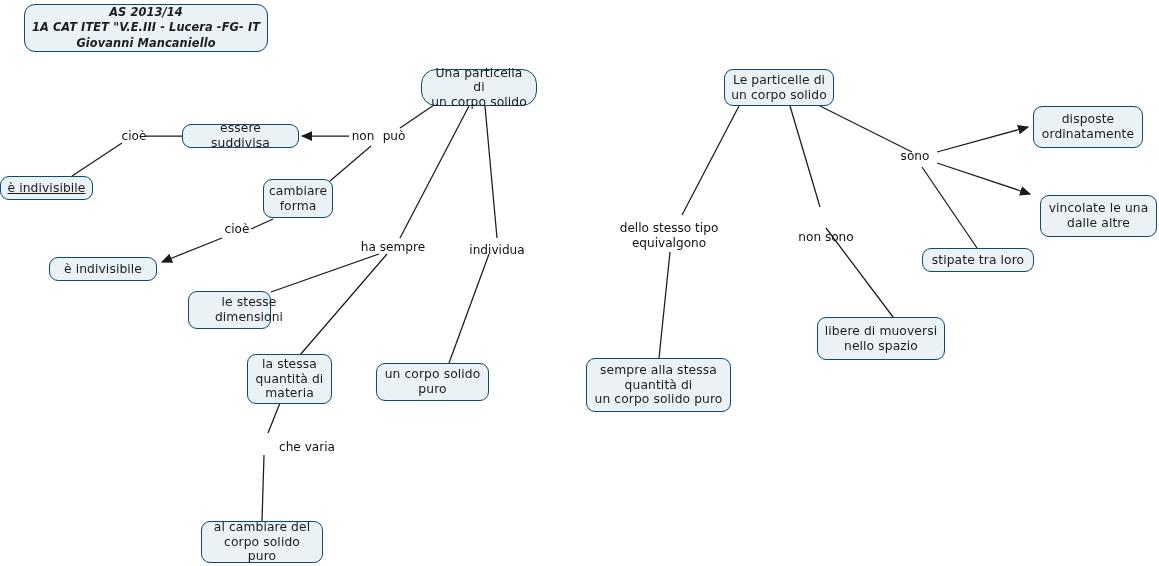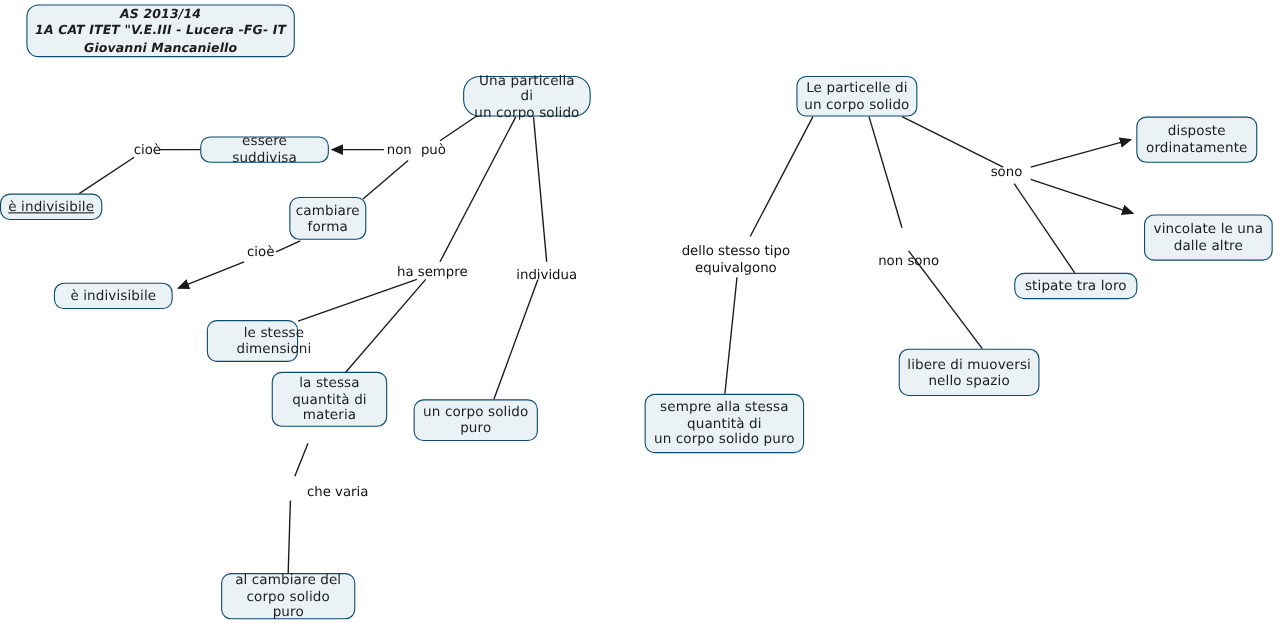--- a/index.html
+++ b/index.html
@@ -126,21 +126,21 @@
   <div class="node" style="left:0px; top:176px; width:93px; height:24px;text-decoration:underline;">è indivisibile</div>
 
   <div class="node" style="left:263px; top:179px; width:70px; height:39px;">cambiare
 forma</div>
 
   <div class="node" style="left:49px; top:257px; width:108px; height:24px;">è indivisibile</div>
 
   <div class="node" style="left:188px; top:291px; width:83px; height:38px;padding-left:45px;">le stesse
 dimensioni</div>
 
-  <div class="node" style="left:247px; top:338px; width:105px; height:50px;">la stessa
+  <div class="node" style="left:247px; top:354px; width:85px; height:50px;">la stessa
 quantità di
 materia</div>
 
   <div class="node" style="left:376px; top:363px; width:113px; height:38px;">un corpo solido
 puro</div>
 
   <div class="node" style="left:201px; top:521px; width:122px; height:42px;">al cambiare del
 corpo solido puro</div>
 
   <div class="node" style="left:586px; top:358px; width:145px; height:54px;">sempre alla stessa

